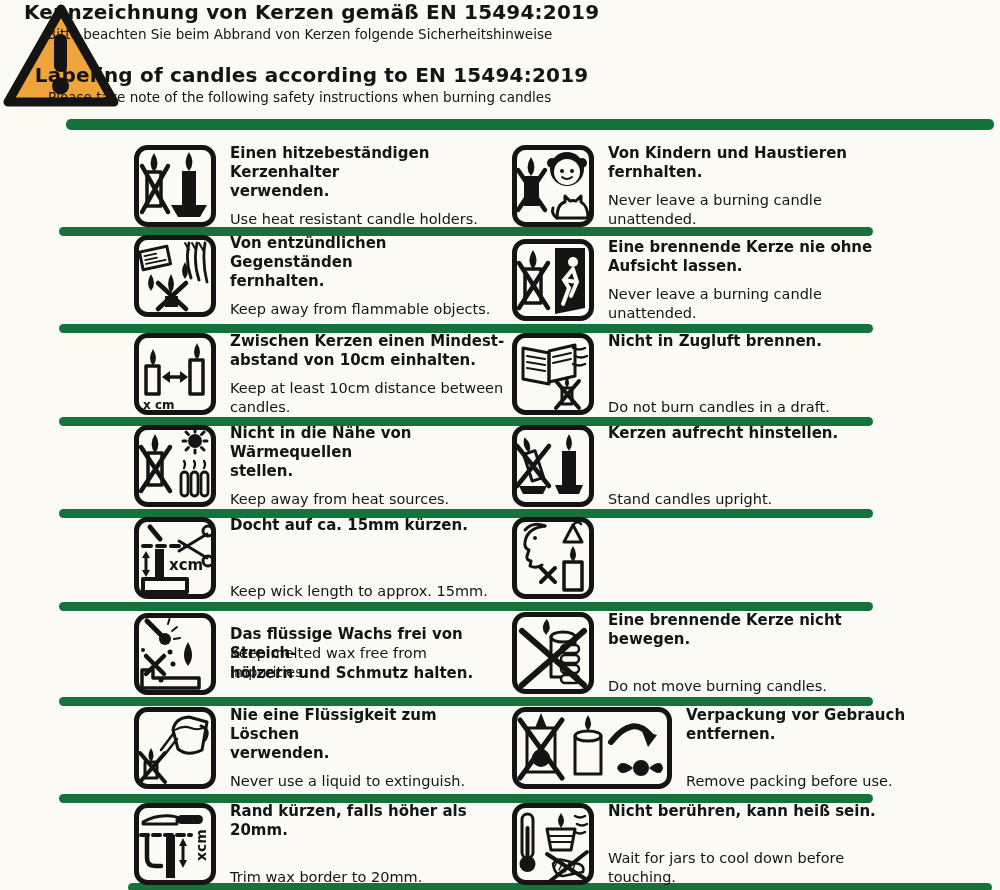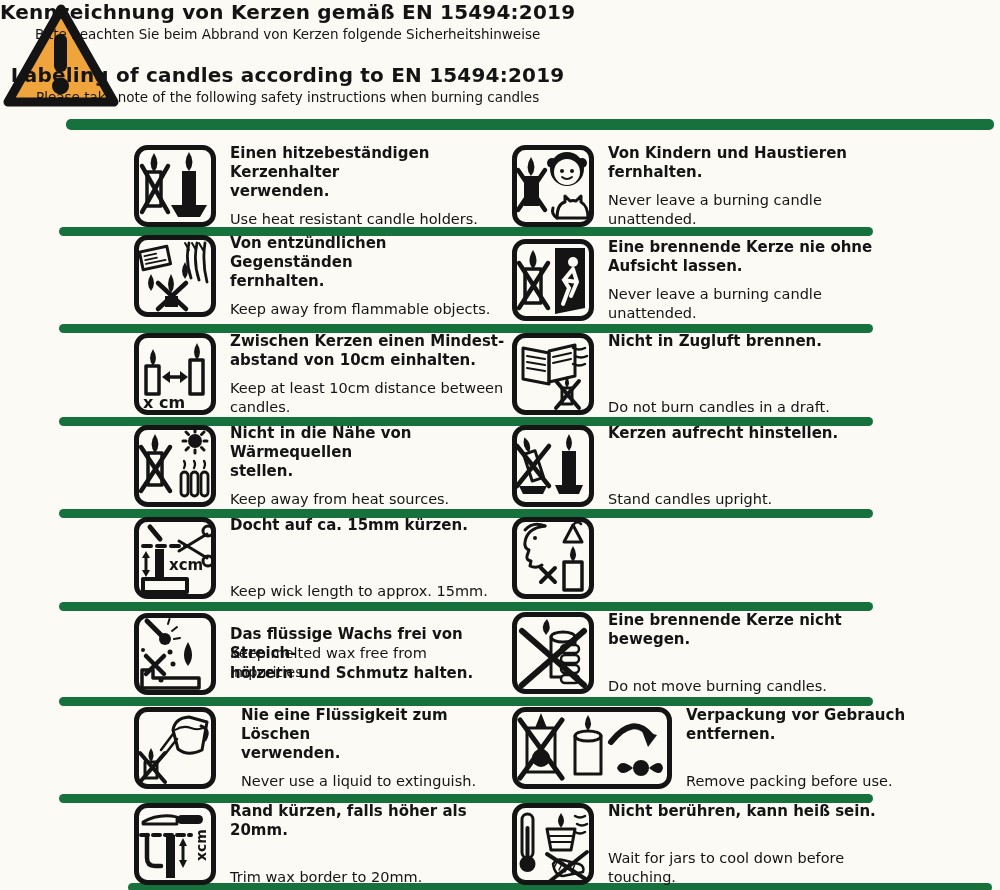--- a/index.html
+++ b/index.html
@@ -3,32 +3,32 @@
 <meta charset="utf-8">
 <style>
   html,body{margin:0;padding:0;}
   body{
     width:1000px;height:890px;position:relative;overflow:hidden;
     background:#fbfaf5;color:#141414;
     font-family:"DejaVu Sans","Liberation Sans",sans-serif;
   }
   .bar{position:absolute;background:#17713c;border-radius:5px;}
   .hdrblock{position:absolute;left:268;top:4;width:662;text-align:center;}
-  .t1,.t2{font-size:20px;font-weight:700;letter-spacing:.2px;}
+  .t1,.t2{font-size:20px;font-weight:700;letter-spacing:.2px;padding-left:24px;}
   .s1,.s2{font-size:13.5px;margin-top:2px;text-align:center;}
   .t2{margin-top:21px;}
   .triangle{position:absolute;left:146;top:6;width:122;height:112;}
   .cell{position:absolute;display:flex;height:86px;}
   .ibox{position:relative;width:84px;height:84px;flex:none;}
   .ibox.wide{width:162px;}
   .txt{position:relative;margin-left:13px;flex:1;}
   .de{font-weight:700;font-size:15px;line-height:1.28;white-space:pre-line;}
   .en{position:absolute;left:0;bottom:1px;font-size:14.5px;line-height:1.3;white-space:pre-line;}
   .ilabel{position:absolute;font-weight:700;font-size:15px;line-height:1;}
-  .ilabel.xcm3{left:10px;bottom:5px;font-size:16px;}
+  .ilabel.xcm3{left:10px;bottom:5px;font-size:12px;}
   .ilabel.xcm5{left:36px;top:42px;}
   .ilabel.xcm8{left:50px;top:36px;width:36px;text-align:center;transform:rotate(-90deg);font-size:14px;}
   svg{display:block;}
   svg .ln{stroke:#141414;fill:none;stroke-linejoin:round;stroke-linecap:round;}
   svg .fl{fill:#141414;stroke:none;}
 </style>
 </head>
 <body>
 
 <div class="triangle">
@@ -299,21 +299,21 @@
       <path d="M11 20 L73 74 M73 20 L11 74" class="ln" stroke-width="6"></path>
     </svg>
   </div>
   <div class="txt">
     <div class="de">Eine brennende Kerze nicht
 bewegen.</div>
     <div class="en">Do not move burning candles.</div>
   </div>
 </div>
 
-<div class="cell" style="left:133px;top:706px;width:372px;gap:11px;">
+<div class="cell" style="left:133px;top:706px;width:372px;">
   <div class="ibox">
     <svg width="84" height="84" viewBox="0 0 84 84">
       <rect x="3.5" y="3.5" width="77" height="77" rx="11" class="ln" stroke-width="5"></rect>
       <path d="M40 24 Q42 12 56 11 L74 16 L69 44 Q55 51 45 43 Z" class="ln" stroke-width="3"></path>
       <path d="M68 20 Q78 24 72 34" class="ln" stroke-width="3"></path>
       <path d="M42 24 Q50 19 58 22 Q66 25 72 21" class="ln" stroke-width="2"></path>
       <path d="M40 28 L28 44 M44 33 L33 47" class="ln" stroke-width="2.5"></path>
       <path d="M18 42 Q13 50 18 56 Q23 50 18 42 Z" class="fl"></path>
       <rect x="12" y="56" width="12" height="16" class="ln" stroke-width="3"></rect>
       <path d="M7 47 L32 76 M32 47 L7 76" class="ln" stroke-width="4"></path>

